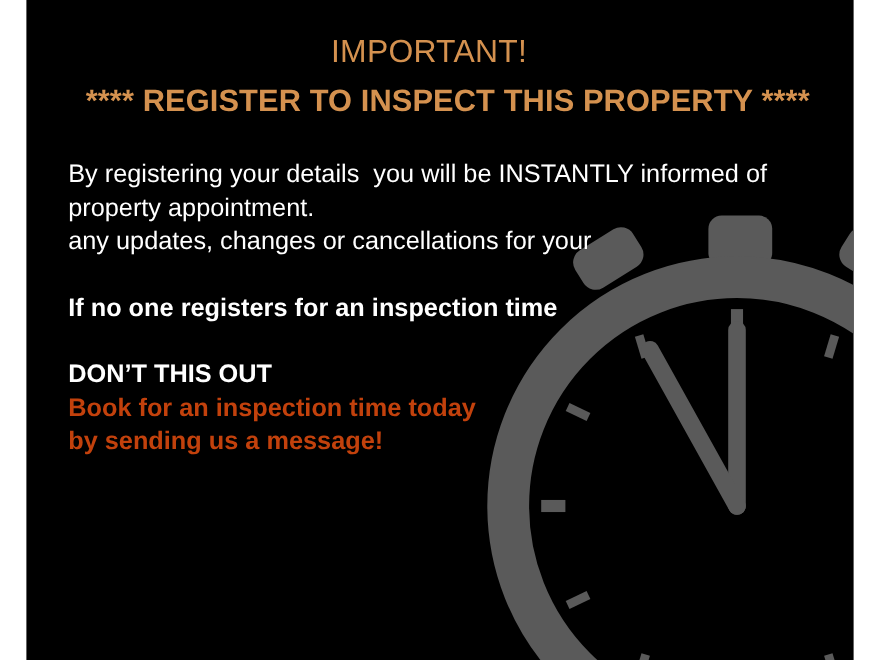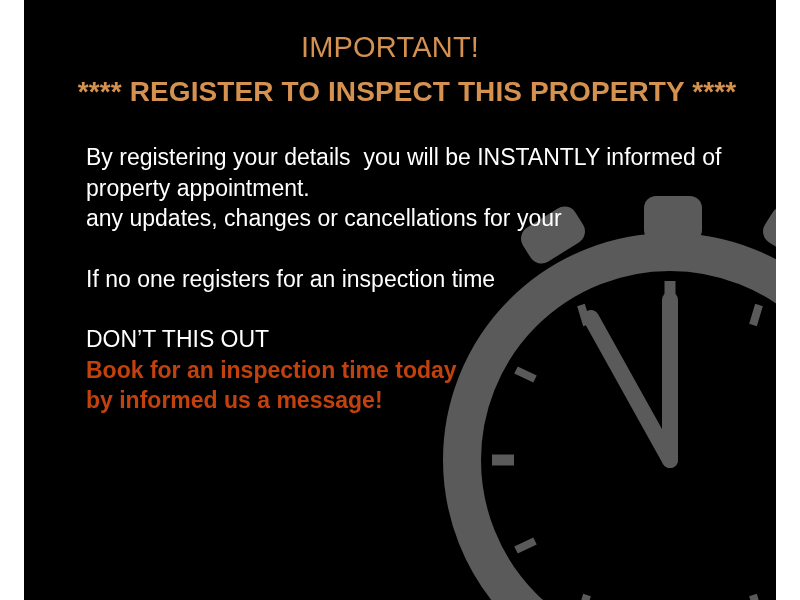--- a/index.html
+++ b/index.html
@@ -78,33 +78,33 @@
     white-space: nowrap;
     margin-top: 6px;
     padding-left: 34px;
   }
 
   #body-block {
     position: absolute;
     left: 38px;
     top: 142px;
     width: 690px;
-    margin-left: 24px;
   }
 
   .para {
     color: #ffffff;
     font-size: 23px;
     font-weight: 400;
     line-height: 30.5px;
     white-space: pre;
   }
 
   .para.gap {
     margin-top: 30px;
+    font-weight: bold;
   }
 
   .para-orange {
     color: #c2410c;
     font-size: 23px;
     font-weight: 700;
     line-height: 30.5px;
     white-space: pre;
   }
 </style>
@@ -180,21 +180,21 @@
           <div class="para">any updates, changes or cancellations for your</div>
         </div>
 
         <div>
           <div class="para gap">If no one registers for an inspection time</div>
         </div>
 
         <div>
           <div class="para gap">DON’T THIS OUT</div>
           <div class="para-orange">Book for an inspection time today</div>
-          <div class="para-orange">by informed us a message!</div>
+          <div class="para-orange">by sending us a message!</div>
         </div>
 
       </div>
 
     </div>
 
   </div>
 </div>
 
 </body></html>

